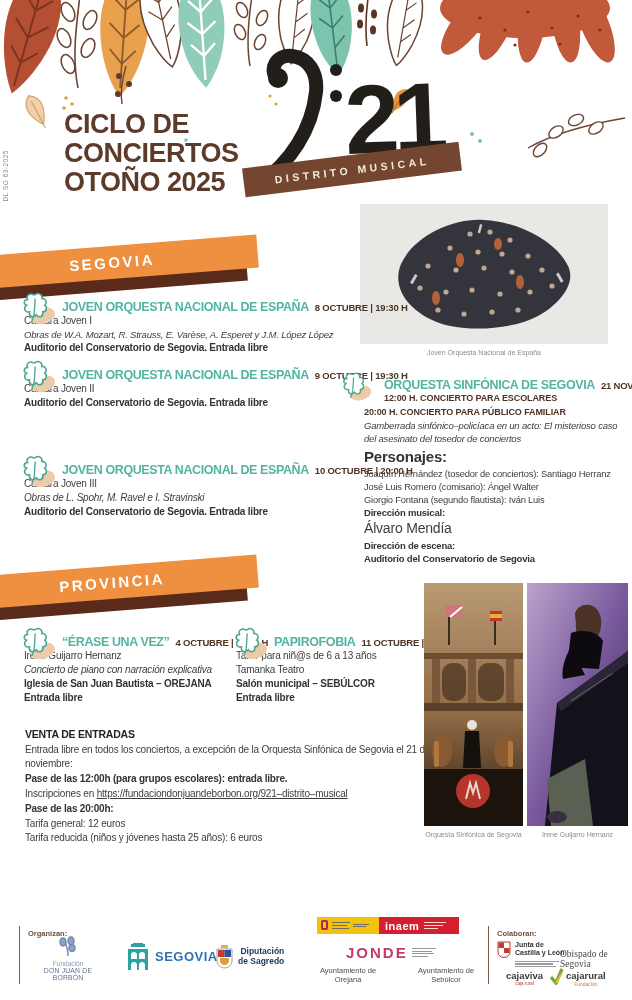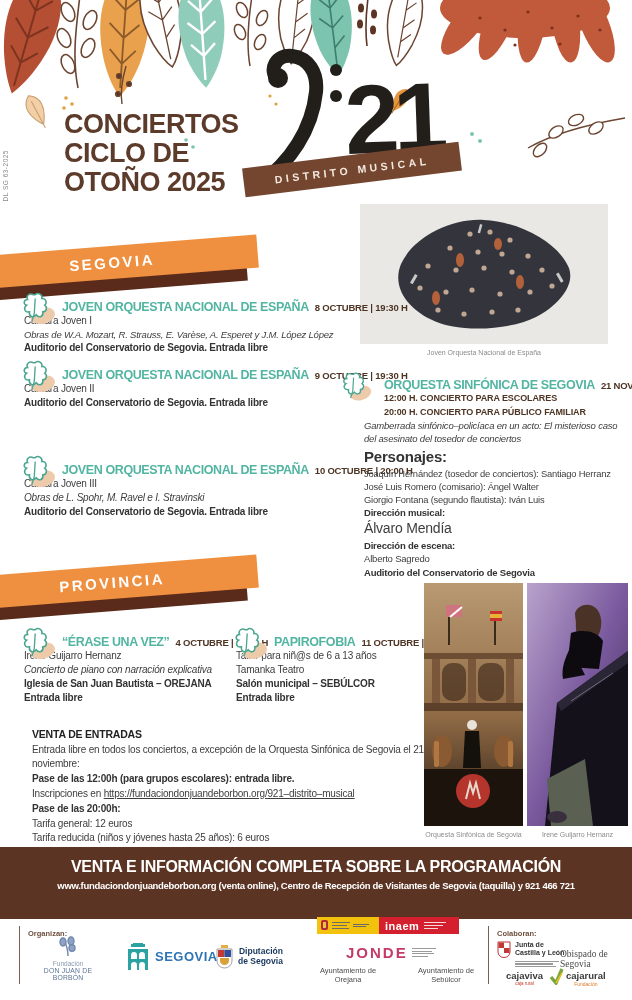--- a/index.html
+++ b/index.html
@@ -35,21 +35,21 @@
   .l-head{display:flex;align-items:baseline;gap:6px;white-space:nowrap;}
   .l-title{color:#52b5a2;font-weight:bold;font-size:12.5px;letter-spacing:-.4px;}
   .l-date{color:#4e3423;font-weight:bold;font-size:9.5px;letter-spacing:-.2px;}
   .l-line{font-size:10px;line-height:1.4;color:#3d3d3d;letter-spacing:-.2px;}
   .italic{font-style:italic;}
   .bold{font-weight:bold;color:#333;}
   .nowrap{white-space:nowrap;}
   .subtime{color:#4e3423;font-weight:bold;font-size:9px;line-height:1.5;letter-spacing:-.1px;}
 
   
-  .tickets{position:absolute;left:25px;top:727px;width:412px;font-size:10px;line-height:1.48;letter-spacing:-.2px;margin-left:7px;}
+  .tickets{position:absolute;left:25px;top:727px;width:412px;font-size:10px;line-height:1.48;letter-spacing:-.2px;}
   .tickets .head{font-weight:bold;color:#222;font-size:10.5px;}
   .tickets a{color:#3d3d3d;text-decoration:underline;}
 
   
   .photo{position:absolute;overflow:hidden;}
   .caption{position:absolute;font-size:7px;color:#8b8b8b;text-align:center;}
 
   
   .info-bar{position:absolute;left:0;top:847px;width:632px;height:72px;background:#5c3424;
             color:#fff;text-align:center;}
@@ -197,22 +197,22 @@
       <circle cx="472" cy="134" r="2"></circle>
         <circle cx="480" cy="141" r="2"></circle>
       <circle cx="186" cy="140" r="1.8"></circle>
         <circle cx="193" cy="147" r="1.8"></circle>
     </g>
   </svg>
 
   <div class="deposit">DL SG 63-2025</div>
 
   <div class="main-title">
+    <div>CICLO DE</div>
     <div>CONCIERTOS</div>
-    <div>CICLO DE</div>
     <div>OTOÑO 2025</div>
   </div>
 
   <svg class="logo921" viewBox="0 0 230 170">
     <g>
       <circle cx="30" cy="36" r="10" fill="#221f1b"></circle>
       <path d="M30,38 C20,28 28,12 44,14 C60,16 70,30 68,50 C64,88 42,120 12,142" fill="none" stroke="#221f1b" stroke-width="14" stroke-linecap="round"></path>
     </g>
     <circle cx="88" cy="28" r="6" fill="#221f1b"></circle>
     <circle cx="88" cy="54" r="6" fill="#221f1b"></circle>
@@ -312,30 +312,29 @@
 
   <div class="listing" style="left:364px;top:378px;width:266px">
     <svg class="leaf-icon" style="left:-24px;top:-8px;width:34px;height:34px">
         <use href="#leafbullet"></use>
       </svg>
     <div class="l-head" style="margin-left:20px">
       <span class="l-title">ORQUESTA SINFÓNICA DE SEGOVIA</span>
       <span class="l-date">21 NOVIEMBRE</span>
     </div>
     <div class="subtime" style="margin-left:20px">12:00 H. CONCIERTO PARA ESCOLARES</div>
-    <div class="subtime" style="margin-left:20px">20:00 H. CONCIERTO PARA PÚBLICO FAMILIAR</div>
+    <div class="subtime" style="">20:00 H. CONCIERTO PARA PÚBLICO FAMILIAR</div>
     <div class="l-line italic" style="font-size:9.5px">Gamberrada sinfónico–policíaca en un acto: El misterioso caso del asesinato del tosedor de conciertos</div>
     <div class="l-line bold" style="font-size:15px">Personajes:</div>
     <div class="l-line nowrap" style="font-size:9.4px">Joaquín Hernández (tosedor de conciertos): Santiago Herranz</div>
     <div class="l-line nowrap" style="font-size:9.4px">José Luis Romero (comisario): Ángel Walter</div>
     <div class="l-line nowrap" style="font-size:9.4px">Giorgio Fontana (segundo flautista): Iván Luis</div>
     <div class="l-line bold" style="font-size:9.5px">Dirección musical:</div>
     <div class="l-line" style="font-size:14px">Álvaro Mendía</div>
     <div class="l-line bold" style="font-size:9.5px">Dirección de escena:</div>
-    <div class="l-line" style="font-size:9.5px">Alberto Sagredo</div>
     <div class="l-line bold" style="font-size:9.5px">Auditorio del Conservatorio de Segovia</div>
   </div>
 
   <div class="banner" style="top:566px">
     <div class="shadow"></div>
     <div class="face">
         <span>PROVINCIA</span>
       </div>
   </div>
 
@@ -438,24 +437,20 @@
       <circle cx="58" cy="38" r="10" fill="#c99e85"></circle>
       <path d="M48,30 C52,18 72,18 74,36 C76,52 66,58 60,74 L50,60 Z" fill="#4a3226"></path>
       <path d="M44,50 C56,46 70,48 76,58 L72,86 L40,84 Z" fill="#0d0b10"></path>
       <path d="M44,64 C38,74 34,86 36,96 L58,92 Z" fill="#0d0b10"></path>
       <path d="M20,196 L58,176 L66,243 L24,243 Z" fill="#5a6152"></path>
       <ellipse cx="30" cy="234" rx="10" ry="6" fill="#3a2f3e"></ellipse>
     </svg>
   </div>
   <div class="caption" style="left:527px;top:831px;width:101px">Irene Guijarro Hernanz</div>
 
-  <div class="info-bar">
-    <div class="h">VENTA E INFORMACIÓN COMPLETA SOBRE LA PROGRAMACIÓN</div>
-    <div class="s">www.fundaciondonjuandeborbon.org (venta online), Centro de Recepción de Visitantes de Segovia (taquilla) y 921 466 721</div>
-  </div>
 
   <div class="vline" style="left:19px"></div>
   <div class="vline" style="left:488px"></div>
   <div class="org-label" style="left:28px;top:929px">Organizan:</div>
   <div class="org-label" style="left:497px;top:929px">Colaboran:</div>
 
   <div class="logo-group" style="left:28px;top:936px;width:80px">
     <svg width="20" height="20">
       <g stroke="#6f86ad" stroke-width="1.4" fill="#8fa3c4">
         <path d="M10,20 C10,12 8,8 6,4" fill="none"></path>
@@ -489,21 +484,21 @@
   <div class="sego-row" style="left:216px;top:945px">
     <svg width="17" height="24">
       <rect x="5" y="0" width="7" height="3" fill="#e0b040"></rect>
       <path d="M1,4 h15 v12 a7.5,7 0 0 1 -15,0 Z" fill="#fff" stroke="#8a8a8a" stroke-width=".8"></path>
       <rect x="2" y="5" width="6.5" height="7" fill="#c23a34"></rect>
       <rect x="8.5" y="5" width="6.5" height="7" fill="#2d4f9e"></rect>
       <path d="M4,13 h9 v3 a4.5,4 0 0 1 -9,0 Z" fill="#d9a13a"></path>
     </svg>
     <div class="dipu-txt">
       <div>Diputación</div>
-      <div>de Segovia</div>
+      <div>de Sagredo</div>
     </div>
   </div>
 
   <div class="gob-row" style="left:317px;top:917px">
     <div class="gob-yellow">
       <svg width="9" height="13">
         <rect x="1" y="1" width="7" height="10" rx="2" fill="#b5283a"></rect>
           <rect x="3" y="3" width="3" height="6" fill="#e8c23a"></rect>
       </svg>
       <div class="microbars" style="width:18px">

